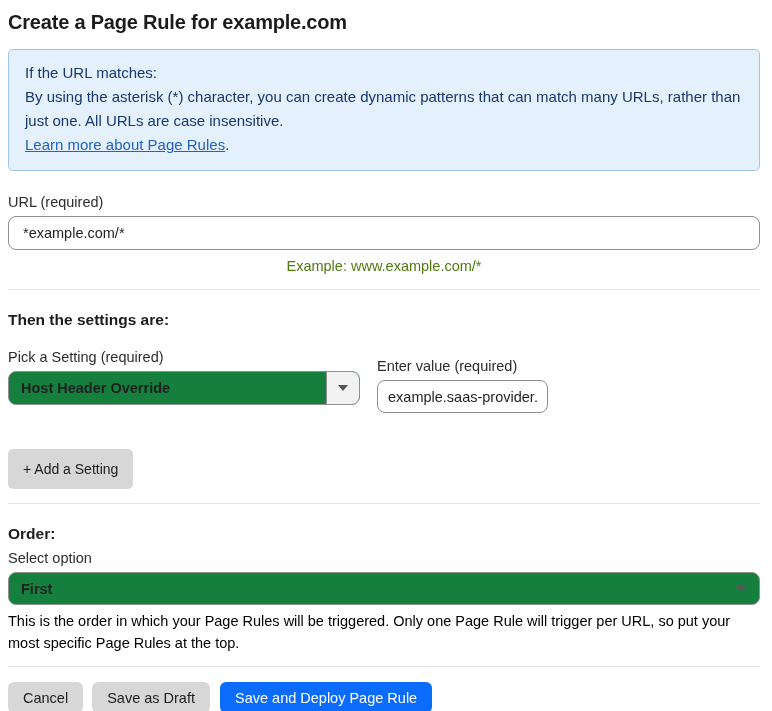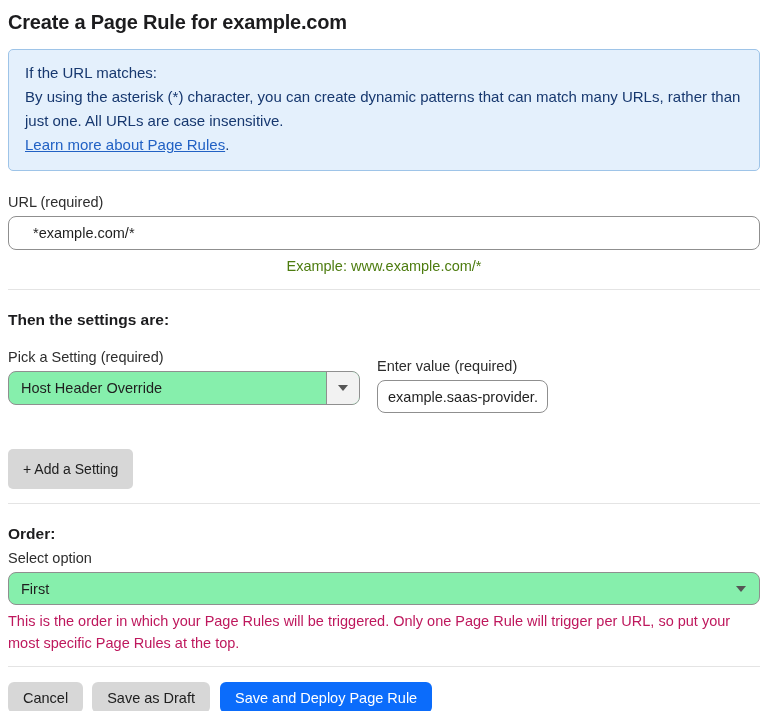--- a/index.html
+++ b/index.html
@@ -34,21 +34,21 @@
   .info-link-suffix { color: var(--info-text, #17386f); }
 
   .field-label {
     margin-top: 22px;
     font-size: 14.5px; color: #2d2d2d; line-height: 18px;
   }
   .text-input {
     display: block; width: 100%;
     margin-top: 5px; height: 34px;
     border: 1px solid #8f8f8f; border-radius: 8px;
-    padding: 0 24px; font-family: inherit;
+    padding: 0 14px; font-family: inherit;
     font-size: 14.5px; color: #1f1f1f;
     background: #fff; outline: none;
   }
   .field-note {
     margin-top: 7px; font-size: 14.5px; color: #4d7c0f; line-height: 18px; text-align: center;
   }
 
   .divider { border: none; border-top: 1px solid #e4e4e4; margin-top: 14px; }
 
   .section-heading {
@@ -58,21 +58,21 @@
 
   .settings-row { display: flex; align-items: flex-start; margin-top: 18px; }
   .settings-col-left { width: 352px; }
   .settings-col-right { margin-left: 17px; width: 171px; padding-top: 9px; }
   .settings-row .field-label { margin-top: 0; }
 
   .select-box {
     display: flex; align-items: center;
     margin-top: 5px; height: 34px;
     border: 1px solid #8f8f8f; border-radius: 8px;
-    background: #86efac; cursor: pointer; overflow: hidden;
+    background: #15803d; cursor: pointer; overflow: hidden; font-weight: bold;
   }
   .select-value {
     flex: 1; padding: 0 12px; font-size: 14.5px; color: #1f1f1f;
     white-space: nowrap;
   }
   .select-arrow-seg {
     width: 33px; align-self: stretch;
     background: #f2f2f2; border-left: 1px solid #8f8f8f;
     display: flex; align-items: center; justify-content: center;
   }
@@ -90,21 +90,21 @@
     display: inline-flex; align-items: center; justify-content: center;
     height: 31px; padding: 0 15px;
     border: none; border-radius: 6px;
     font-family: inherit; font-size: 14.5px; color: #202020;
     background: #d7d7d7; cursor: pointer; white-space: nowrap;
   }
   .add-setting-btn { margin-top: 36px; height: 40px; border-radius: 5px; font-size: 14px; }
 
   .order-select { height: 33px; margin-top: 5px; }
   .order-help {
-    margin-top: 5px; font-size: 14.5px; color: #be185d; line-height: 22px;
+    margin-top: 5px; font-size: 14.5px; color: #000000; line-height: 22px;
     max-width: 748px;
   }
 
   .footer-buttons { display: flex; align-items: center; margin-top: 15px; }
   .footer-buttons .btn + .btn { margin-left: 9px; }
   .btn-primary {
     background: var(--accent-blue, #0b6cfb); color: #ffffff; margin-left: 10px !important;
   }
 </style>
 </head>

